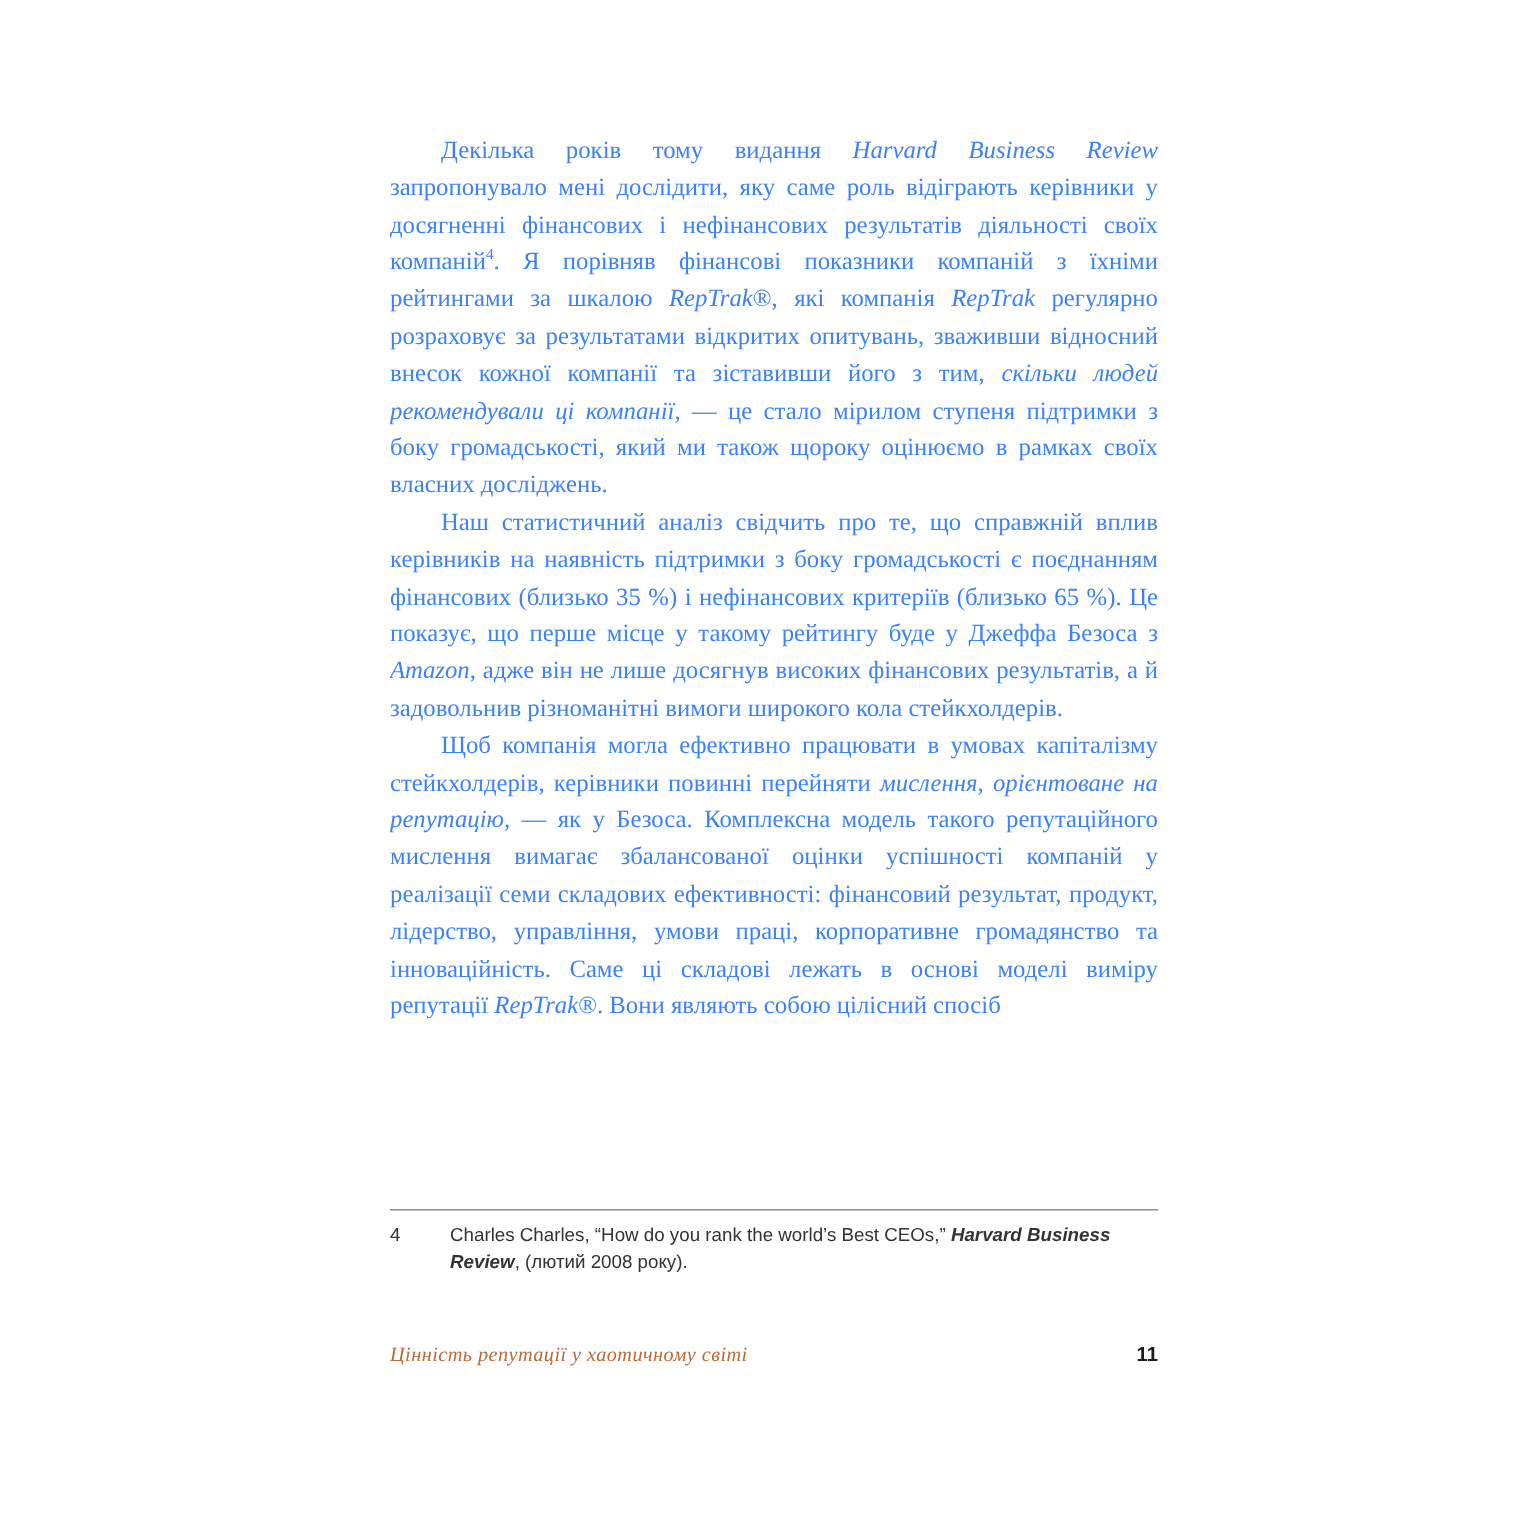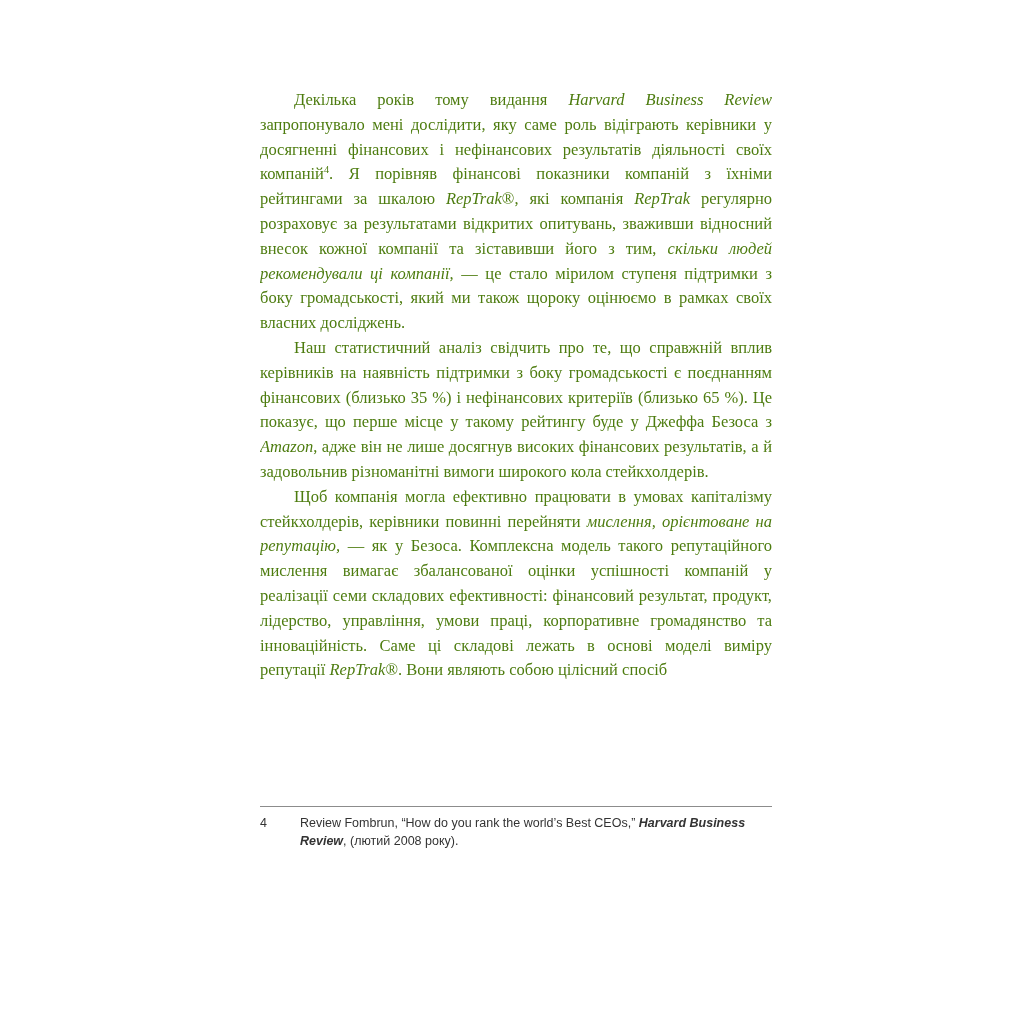--- a/index.html
+++ b/index.html
@@ -74,28 +74,32 @@
     font-weight: bold;
     font-size: 13.5px;
     color: #1c1c1c;
   }
 </style>
 </head>
 <body>
 
 <div class="page">
 
-  <div class="text-block" style="color: #4d7c0f;">
+  <div class="text-block" style="color: #3b82f6;">
     <p class="para" lang="uk"><span>Декілька років тому видання </span><span class="it">Harvard Business Review</span><span> запропонувало мені дослідити, яку саме роль відіграють керівники у досягненні фінансових і нефінансових результатів діяльності своїх компаній</span><sup>4</sup><span>. Я порівняв фінансові показники компаній з їхніми рейтингами за шкалою </span><span class="it">RepTrak</span><span>®, які компанія </span><span class="it">RepTrak</span><span> регулярно розраховує за результатами відкритих опитувань, зваживши відносний внесок кожної компанії та зіставивши його з тим, </span><span class="it">скільки людей рекомендували ці компанії,</span><span> — це стало мірилом ступеня підтримки з боку громадськості, який ми також щороку оцінюємо в рамках своїх власних досліджень.</span></p>
     <p class="para" lang="uk"><span>Наш статистичний аналіз свідчить про те, що справжній вплив керівників на наявність підтримки з боку громадськості є поєднанням фінансових (близько 35 %) і нефінансових критеріїв (близько 65 %). Це показує, що перше місце у такому рейтингу буде у Джеффа Безоса з </span><span class="it">Amazon</span><span>, адже він не лише досягнув високих фінансових результатів, а й задовольнив різноманітні вимоги широкого кола стейкхолдерів.</span></p>
     <p class="para" lang="uk"><span>Щоб компанія могла ефективно працювати в умовах капіталізму стейкхолдерів, керівники повинні перейняти </span><span class="it">мислення, орієнтоване на репутацію,</span><span> — як у Безоса. Комплексна модель такого репутаційного мислення вимагає збалансованої оцінки успішності компаній у реалізації семи складових ефективності: фінансовий результат, продукт, лідерство, управління, умови праці, корпоративне громадянство та інноваційність. Саме ці складові лежать в основі моделі виміру репутації </span><span class="it">RepTrak</span><span>®. Вони являють собою цілісний спосіб</span></p>
   </div>
 
   <div class="footnote-block">
     <div class="fn-rule"></div>
     <div class="footnote">
       <span class="fn-marker">4</span>
-      <span class="fn-text"><span>Review Fombrun, “How do you rank the world’s Best CEOs,” </span><span class="it b">Harvard Business Review</span><span>, (лютий 2008 року).</span></span>
+      <span class="fn-text"><span>Charles Charles, “How do you rank the world’s Best CEOs,” </span><span class="it b">Harvard Business Review</span><span>, (лютий 2008 року).</span></span>
     </div>
   </div>
 
+  <div class="footer">
+    <span class="running-title" style="color: rgb(185, 106, 56);">Цінність репутації у хаотичному світі</span>
+    <span class="page-number">11</span>
+  </div>
 
 </div>
 
 </body></html>

